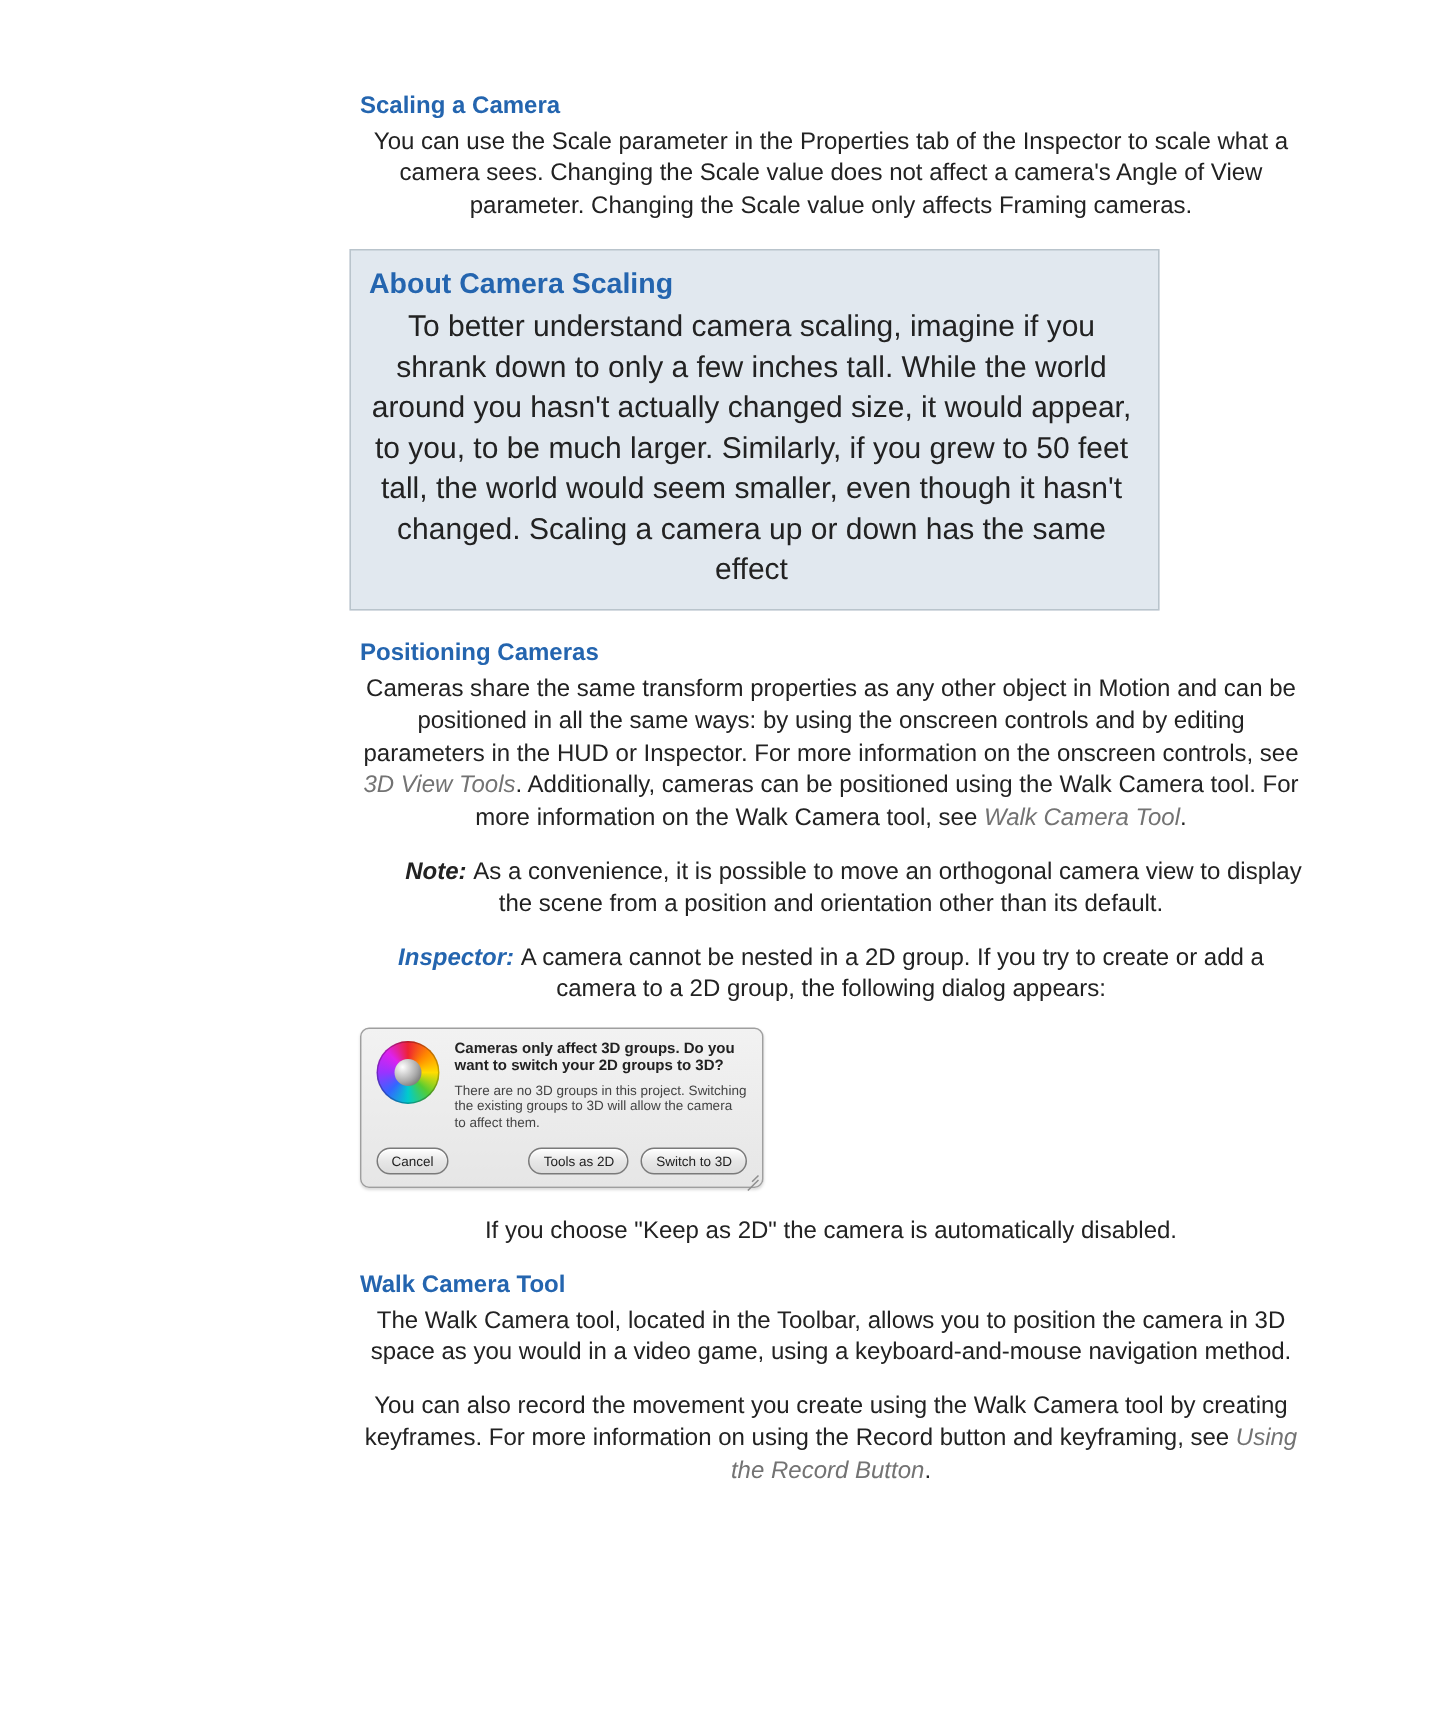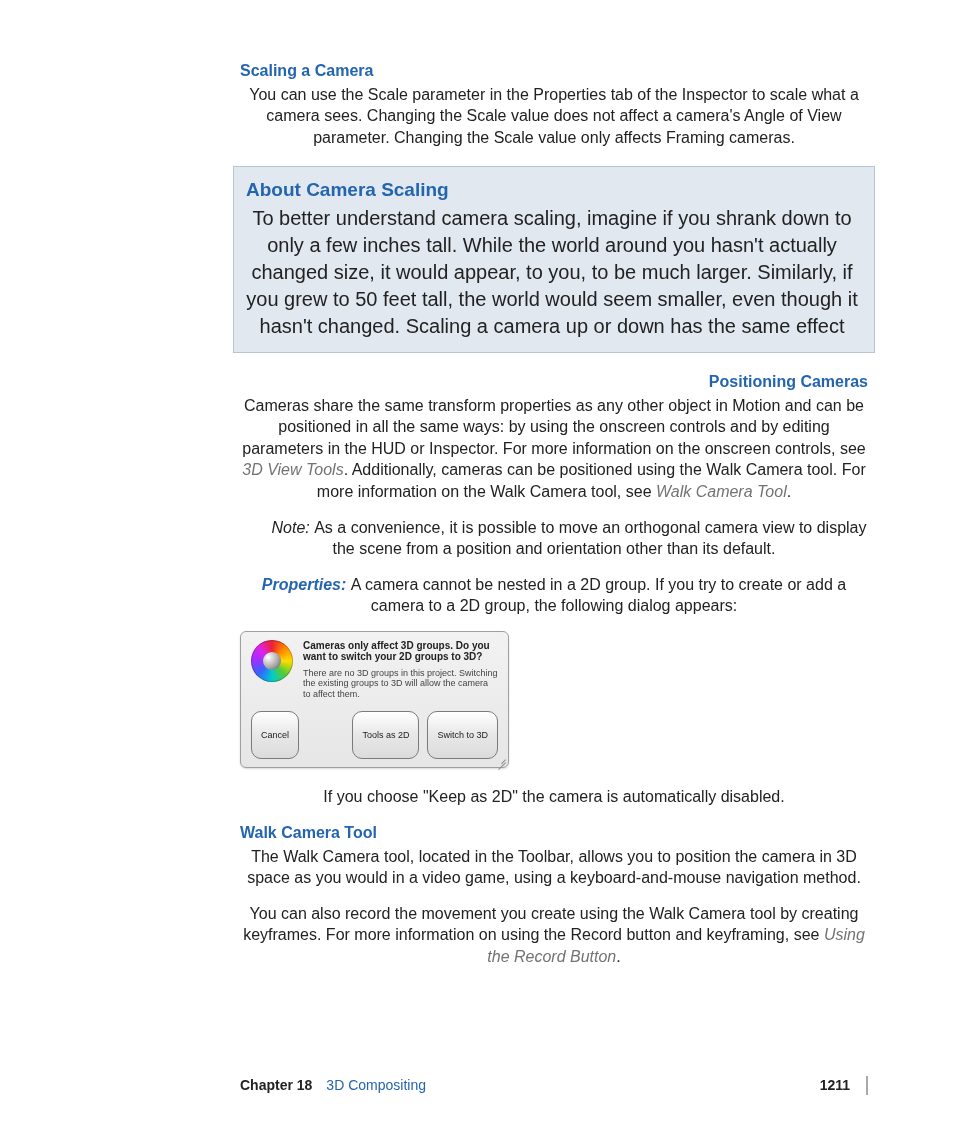--- a/index.html
+++ b/index.html
@@ -26,38 +26,38 @@
     font-size: 16px;
     margin: 0 0 2px 0;
   }
   p {
     margin: 0 0 14px 0;
     color: #222;
     text-align: center;
   }
   .note-label {
     font-style: italic;
-    font-weight: 400;
+    font-weight: 700;
     margin-left: 30px;
   }
   .important-label {
     font-style: italic;
     font-weight: 700;
     color: #2465af;
   }
   .link-gray {
     color: #737373;
     font-style: italic;
   }
   .callout {
     background: #e1e8ef;
     border: 1px solid #b9c4cc;
     margin: 18px 0 18px -7px;
     padding: 10px 16px 12px 12px;
-    width: 642px;
+    width: 540px;
     box-sizing: border-box;
   }
   .callout-title {
     color: #2465af;
     font-weight: 700;
     font-size: 19px;
     margin: 0 0 2px 0;
   }
   .callout-body {
     margin: 0;
@@ -121,21 +121,21 @@
     gap: 8px;
   }
   .dialog-spacer {
     flex: 1;
   }
   .dbtn {
     font-size: 9px;
     background: linear-gradient(#ffffff, #e7e7e7 50%, #dcdcdc);
     border: 1px solid #7a7a7a;
     border-radius: 10px;
-    padding: 18px 9px;
+    padding: 3px 9px;
     box-shadow: inset 0 1px 0 rgba(255,255,255,0.7);
     white-space: nowrap;
     text-align: center;
   }
   .dialog-resize {
     position: absolute;
     right: 3px;
     bottom: 3px;
     width: 10px;
     height: 10px;
@@ -194,31 +194,31 @@
 <div class="page">
 
   <div class="h-blue">Scaling a Camera</div>
   <p>You can use the Scale parameter in the Properties tab of the Inspector to scale what a camera sees. Changing the Scale value does not affect a camera's Angle of View parameter. Changing the Scale value only affects Framing cameras.</p>
 
   <div class="callout">
     <div class="callout-title">About Camera Scaling</div>
     <p class="callout-body">To better understand camera scaling, imagine if you shrank down to only a few inches tall. While the world around you hasn't actually changed size, it would appear, to you, to be much larger. Similarly, if you grew to 50 feet tall, the world would seem smaller, even though it hasn't changed. Scaling a camera up or down has the same effect</p>
   </div>
 
-  <div class="h-blue" style="margin-top:4px;text-align:right;">Positioning Cameras</div>
+  <div class="h-blue" style="margin-top:4px;">Positioning Cameras</div>
   <p>
     <span>Cameras share the same transform properties as any other object in Motion and can be positioned in all the same ways: by using the onscreen controls and by editing parameters in the HUD or Inspector. For more information on the onscreen controls, see </span><span class="link-gray">3D View Tools</span><span>. Additionally, cameras can be positioned using the Walk Camera tool. For more information on the Walk Camera tool, see </span><span class="link-gray">Walk Camera Tool</span><span>.</span>
   </p>
 
   <p>
     <span class="note-label">Note:  </span><span>As a convenience, it is possible to move an orthogonal camera view to display the scene from a position and orientation other than its default.</span>
   </p>
 
   <p>
-    <span class="important-label">Properties:  </span><span>A camera cannot be nested in a 2D group. If you try to create or add a camera to a 2D group, the following dialog appears:</span>
+    <span class="important-label">Inspector:  </span><span>A camera cannot be nested in a 2D group. If you try to create or add a camera to a 2D group, the following dialog appears:</span>
   </p>
 
   <div class="dialog-wrap">
     <div class="dialog-rel">
       <div class="dialog">
         <div class="dialog-top">
           <div class="dialog-icon"></div>
           <div>
             <div class="dialog-main-text">Cameras only affect 3D groups. Do you want to switch your 2D  groups to 3D?</div>
             <div class="dialog-sub-text">There are no 3D groups in this project. Switching the existing groups to 3D will allow the camera to affect them.</div>
@@ -236,21 +236,14 @@
   </div>
 
   <p>If you choose "Keep as 2D" the camera is automatically disabled.</p>
 
   <div class="h-blue">Walk Camera Tool</div>
   <p>The Walk Camera tool, located in the Toolbar, allows you to position the camera in 3D space as you would in a video game, using a keyboard-and-mouse navigation method.</p>
   <p>
     <span>You can also record the movement you create using the Walk Camera tool by creating keyframes. For more information on using the Record button and keyframing, see </span><span class="link-gray">Using the Record Button</span><span>.</span>
   </p>
 
-  <div class="footer">
-    <div class="footer-right-line">
-      <span class="footer-chapter">Chapter 18</span>
-      <span class="footer-title">3D Compositing</span>
-      <span class="footer-page">1211</span>
-    </div>
-  </div>
 
 </div>
 
 </body></html>

